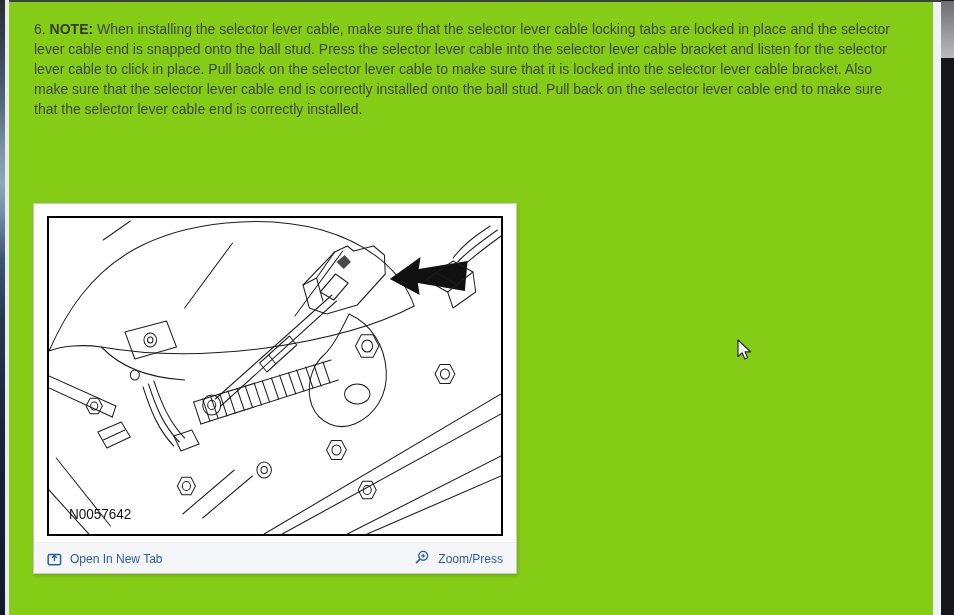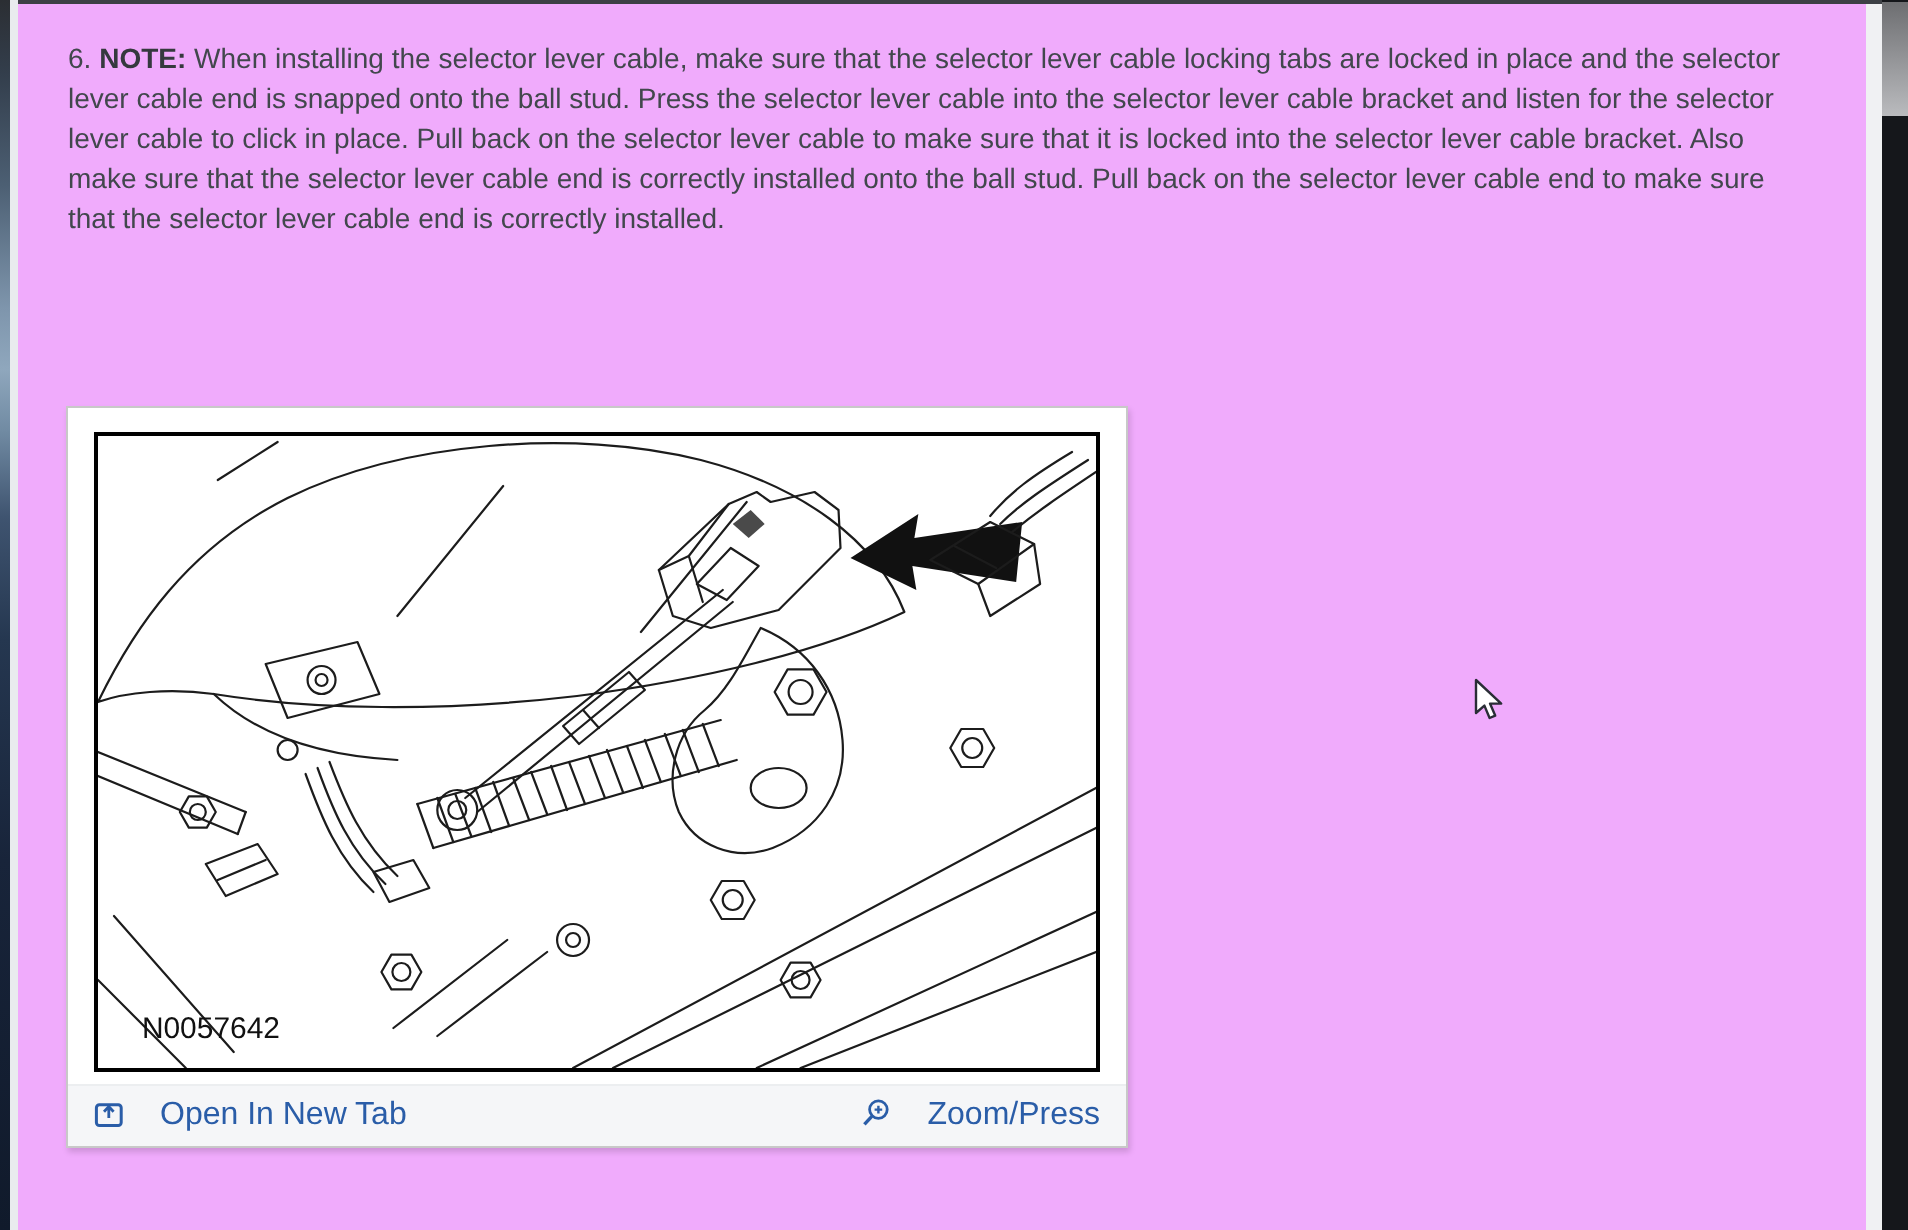--- a/index.html
+++ b/index.html
@@ -4,40 +4,40 @@
 <style>
   html,body{margin:0;padding:0;background:#fff;}
   .screen{position:relative;width:954px;height:615px;overflow:hidden;background:#ffffff;
           font-family:"Liberation Sans",sans-serif;}
   
   .edge-left{position:absolute;left:0;top:0;width:5px;height:615px;
     background:linear-gradient(180deg,#2b2e33 0%,#333e4c 6%,#4c5f73 15%,#7e95ac 25%,
       #8fa7bd 30%,#718ba3 35%,#3f5470 42%,#253750 52%,#18243a 70%,#101a2b 100%);}
   .gutter-left{position:absolute;left:5px;top:0;width:4px;height:615px;background:#e9ebee;}
   .edge-top{position:absolute;left:9px;top:0;height:2px;width:932px;background:#3d4045;}
-  .content{position:absolute;left:9px;top:2px;width:924px;height:613px;background:#f0abfc;}
+  .content{position:absolute;left:9px;top:2px;width:924px;height:613px;background:#84cc16;}
   
   .scroll-track{position:absolute;right:13px;top:2px;width:8px;height:613px;background:#f0f1f3;}
   .edge-right{position:absolute;right:0;top:0;width:13px;height:615px;background:#15171b;}
   .edge-right-thumb{position:absolute;top:1px;left:0;width:13px;height:57px;
     background:linear-gradient(180deg,#6d6e71 0%,#babbbe 100%);}
   
   .note{position:absolute;left:25px;top:17px;width:866px;margin:0;
         font-size:14px;line-height:20px;color:#42474d;}
   .note b{font-weight:bold;color:#35393e;}
   .instruction{position:absolute;left:38px;top:139px;width:850px;margin:0;
         font-size:14px;line-height:20px;color:#42474d;}
   
-  .figure-card{position:absolute;left:24px;top:201px;width:531px;background:#fff;
+  .figure-card{position:absolute;left:24px;top:201px;width:484px;background:#fff;
         border:1px solid #c8c8c8;box-shadow:1px 2px 3px rgba(0,0,0,.15);box-sizing:border-box;}
   .diagram-frame{margin:12px 13px 6px 13px;border:2px solid #000;height:316px;background:#fff;}
   .diagram-frame svg{display:block;width:100%;height:100%;}
   .figure-footer{height:30px;background:#f5f6f8;border-top:1px solid #eceef0;
         display:flex;align-items:center;justify-content:space-between;padding:0 13px;}
-  .link{display:inline-flex;align-items:flex-start;gap:18px;color:#2a5da8;font-size:16px;
+  .link{display:inline-flex;align-items:flex-end;gap:8px;color:#2a5da8;font-size:12px;
         text-decoration:none;cursor:pointer;}
   .link svg{flex:0 0 auto;}
   
   .tech path,.tech circle,.tech ellipse,.tech polygon,.tech line{
         stroke:#1c1c1c;stroke-width:1.1;fill:none;stroke-linecap:round;stroke-linejoin:round;}
   .tech .solid{fill:#111;stroke:none;}
   .tech .tab{fill:#4a4a4a;stroke:none;}
   .tech text{fill:#111;font-family:"Liberation Sans",sans-serif;font-size:15px;stroke:none;}
   
   .cursor{position:absolute;left:737px;top:339px;}

